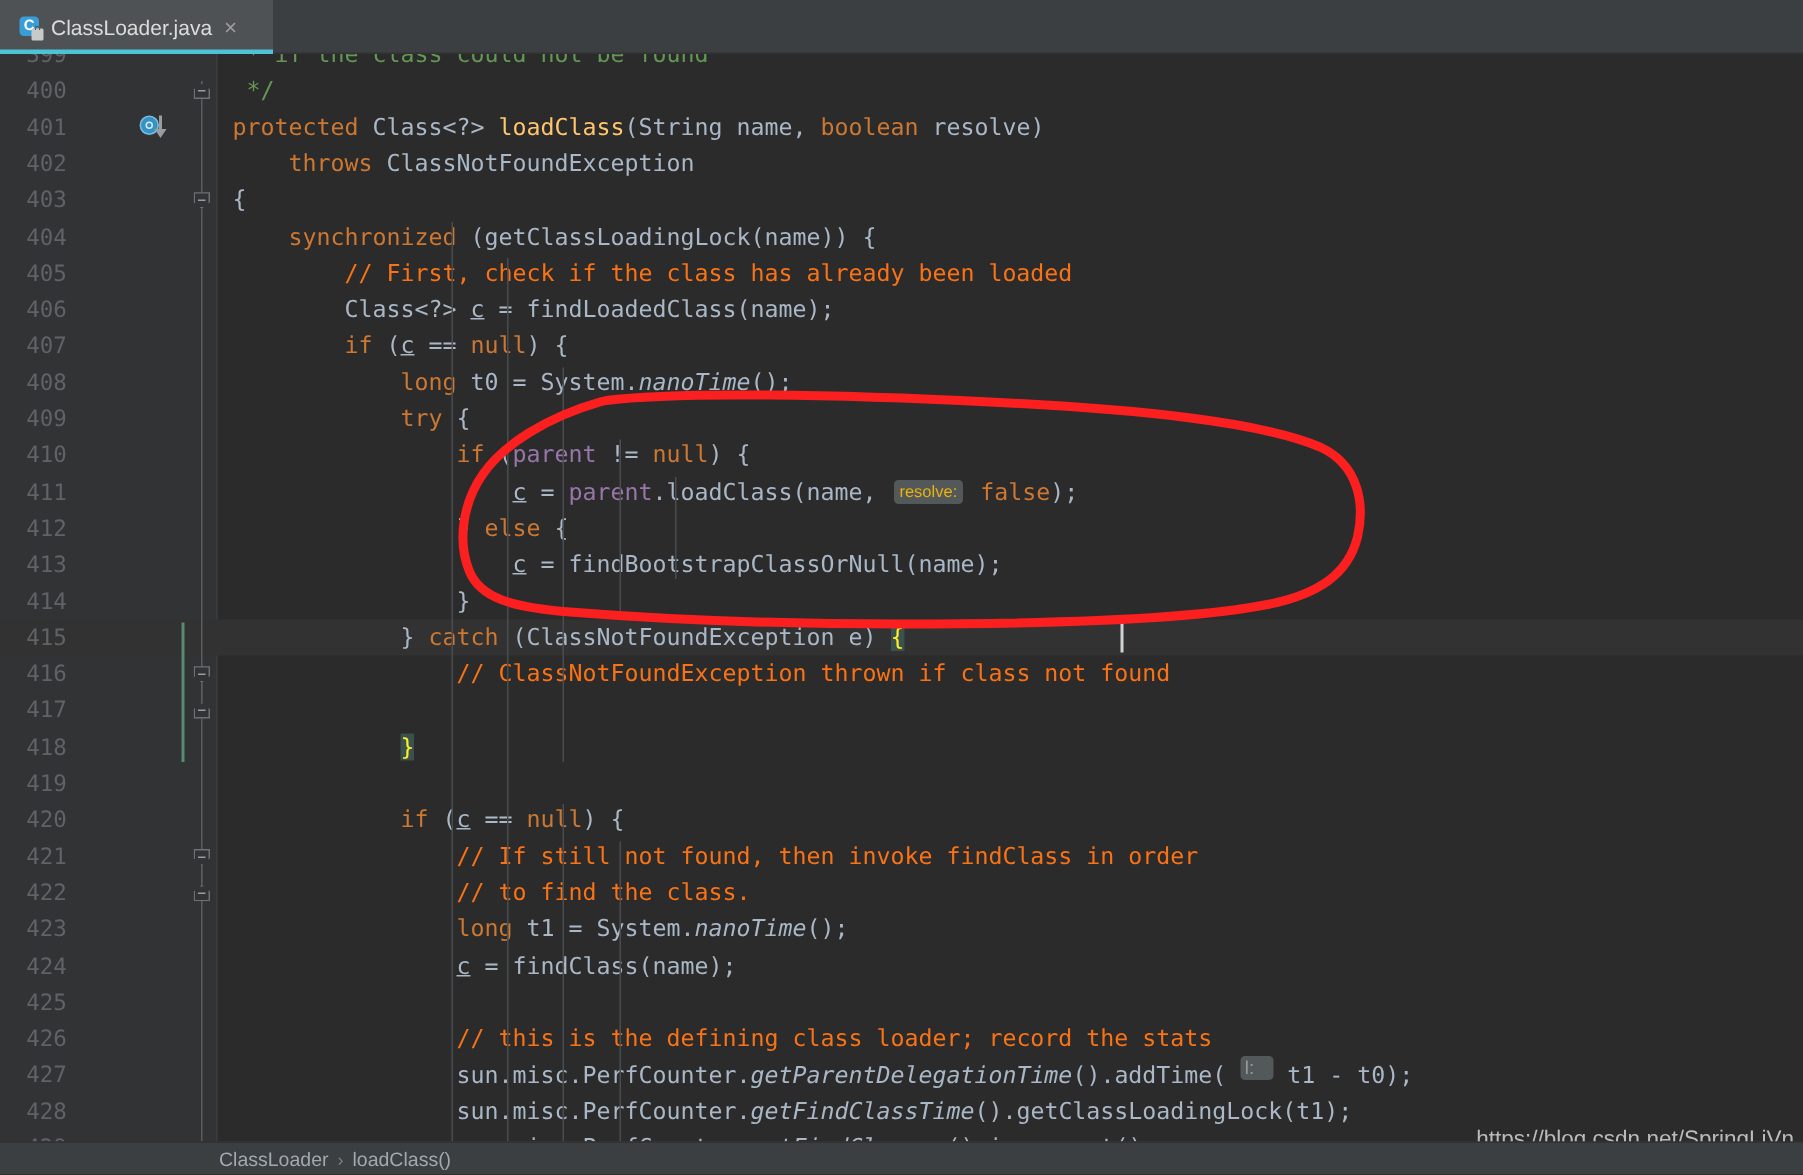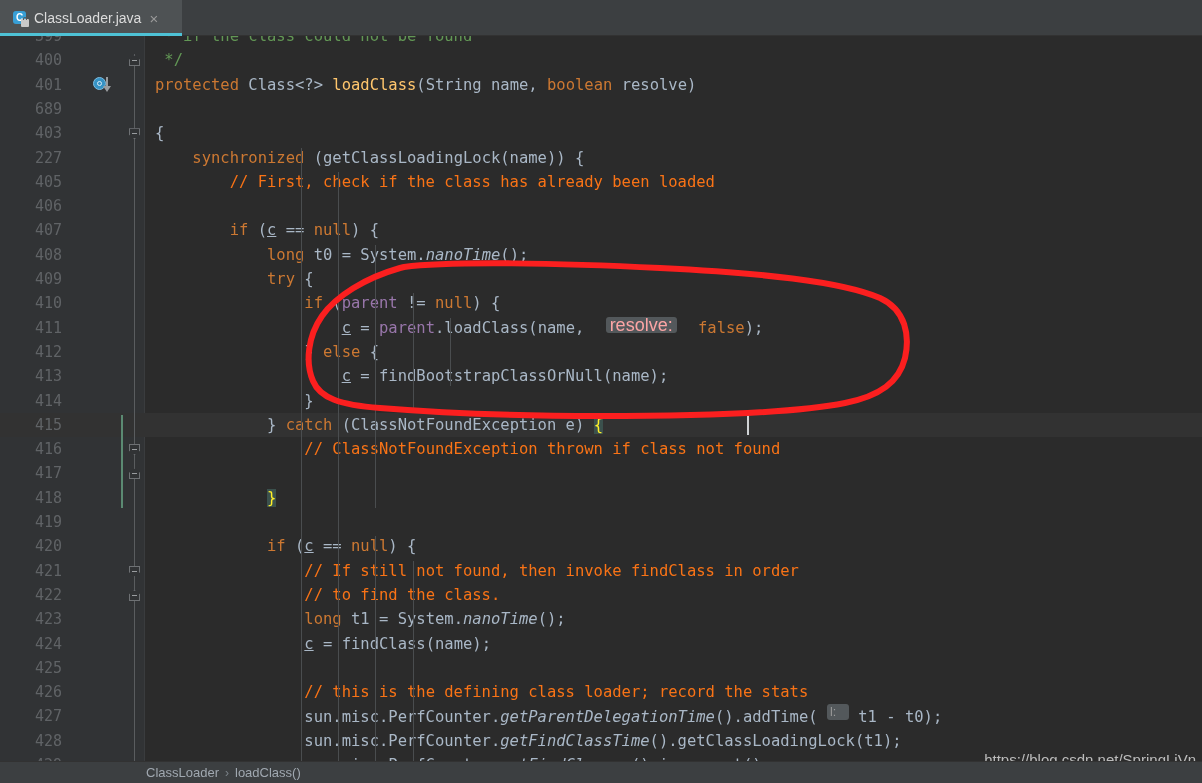--- a/index.html
+++ b/index.html
@@ -102,21 +102,21 @@
   .row {
     position: absolute;
     left: 0; width: 1202px;
     height: 24.3px;
   }
   .row.current { background: #323232; }
 
   .lineno {
     position: absolute;
     left: 0; width: 62px;
-    text-align: right;
+    text-align: center;
     font-family: "DejaVu Sans Mono", monospace;
     font-size: 15px;
     line-height: 24.3px;
     color: #606366;
   }
   .code {
     position: absolute;
     left: 155px; top: 0;
     font-family: "DejaVu Sans Mono", monospace;
     font-size: 15.5px;
@@ -132,28 +132,28 @@
   .doc  { color: #629755; }
   .fld  { color: #9876aa; }
   .stat { color: #a9b7c6; font-style: italic; }
   .txt  { color: #a9b7c6; }
   .loc  { color: #a9b7c6; text-decoration: underline; }
   .bracehl { background: #3b514d; color: #ffef28; }
 
   .hint {
     display: inline-block;
     background: #53585b;
-    color: #fca5a5;
+    color: #eab308;
     border-radius: 3px;
     padding: 0 4px;
     font-family: "Liberation Sans", sans-serif;
-    font-size: 18px;
+    font-size: 11px;
     line-height: 16px;
     vertical-align: 2px;
-    margin: 0 12px;
+    margin: 0 2px;
   }
   .hint-cut {
     display: inline-block;
     background: #53585b;
     color: #9a9a9a;
     border-radius: 3px;
     padding: 0 3px;
     font-family: "Liberation Sans", sans-serif;
     font-size: 12.5px;
     line-height: 16px;
@@ -310,36 +310,38 @@
       </div>
       <div class="row" style="top: 12.3px;">
         <div class="lineno">400</div>
         <div class="code"><span class="doc"> */</span></div>
       </div>
       <div class="row" style="top: 36.6px;">
         <div class="lineno">401</div>
         <div class="code"><span class="kw">protected </span><span class="txt">Class&lt;?&gt; </span><span class="mth">loadClass</span><span class="txt">(String name, </span><span class="kw">boolean </span><span class="txt">resolve)</span></div>
       </div>
       <div class="row" style="top: 60.9px;">
-        <div class="lineno">689</div>
+        <div class="lineno">402</div>
+        <div class="code"><span class="txt">    </span><span class="kw">throws </span><span class="txt">ClassNotFoundException</span></div>
       </div>
       <div class="row" style="top: 85.2px;">
         <div class="lineno">403</div>
         <div class="code"><span class="txt">{</span></div>
       </div>
       <div class="row" style="top: 109.5px;">
-        <div class="lineno">227</div>
+        <div class="lineno">404</div>
         <div class="code"><span class="txt">    </span><span class="kw">synchronized </span><span class="txt">(getClassLoadingLock(name)) {</span></div>
       </div>
       <div class="row" style="top: 133.8px;">
         <div class="lineno">405</div>
         <div class="code"><span class="txt">        </span><span class="cmt">// First, check if the class has already been loaded</span></div>
       </div>
       <div class="row" style="top: 158.1px;">
         <div class="lineno">406</div>
+        <div class="code"><span class="txt">        Class&lt;?&gt; </span><span class="loc">c</span><span class="txt"> = findLoadedClass(name);</span></div>
       </div>
       <div class="row" style="top: 182.4px; padding-left: 28px;">
         <div class="lineno">407</div>
         <div class="code"><span class="txt">        </span><span class="kw">if </span><span class="txt">(</span><span class="loc">c</span><span class="txt"> == </span><span class="kw">null</span><span class="txt">) {</span></div>
       </div>
       <div class="row" style="top: 206.7px;">
         <div class="lineno">408</div>
         <div class="code"><span class="txt">            </span><span class="kw">long </span><span class="txt">t0 = System.</span><span class="stat">nanoTime</span><span class="txt">();</span></div>
       </div>
       <div class="row" style="top: 231px; padding-left: 33px;">

